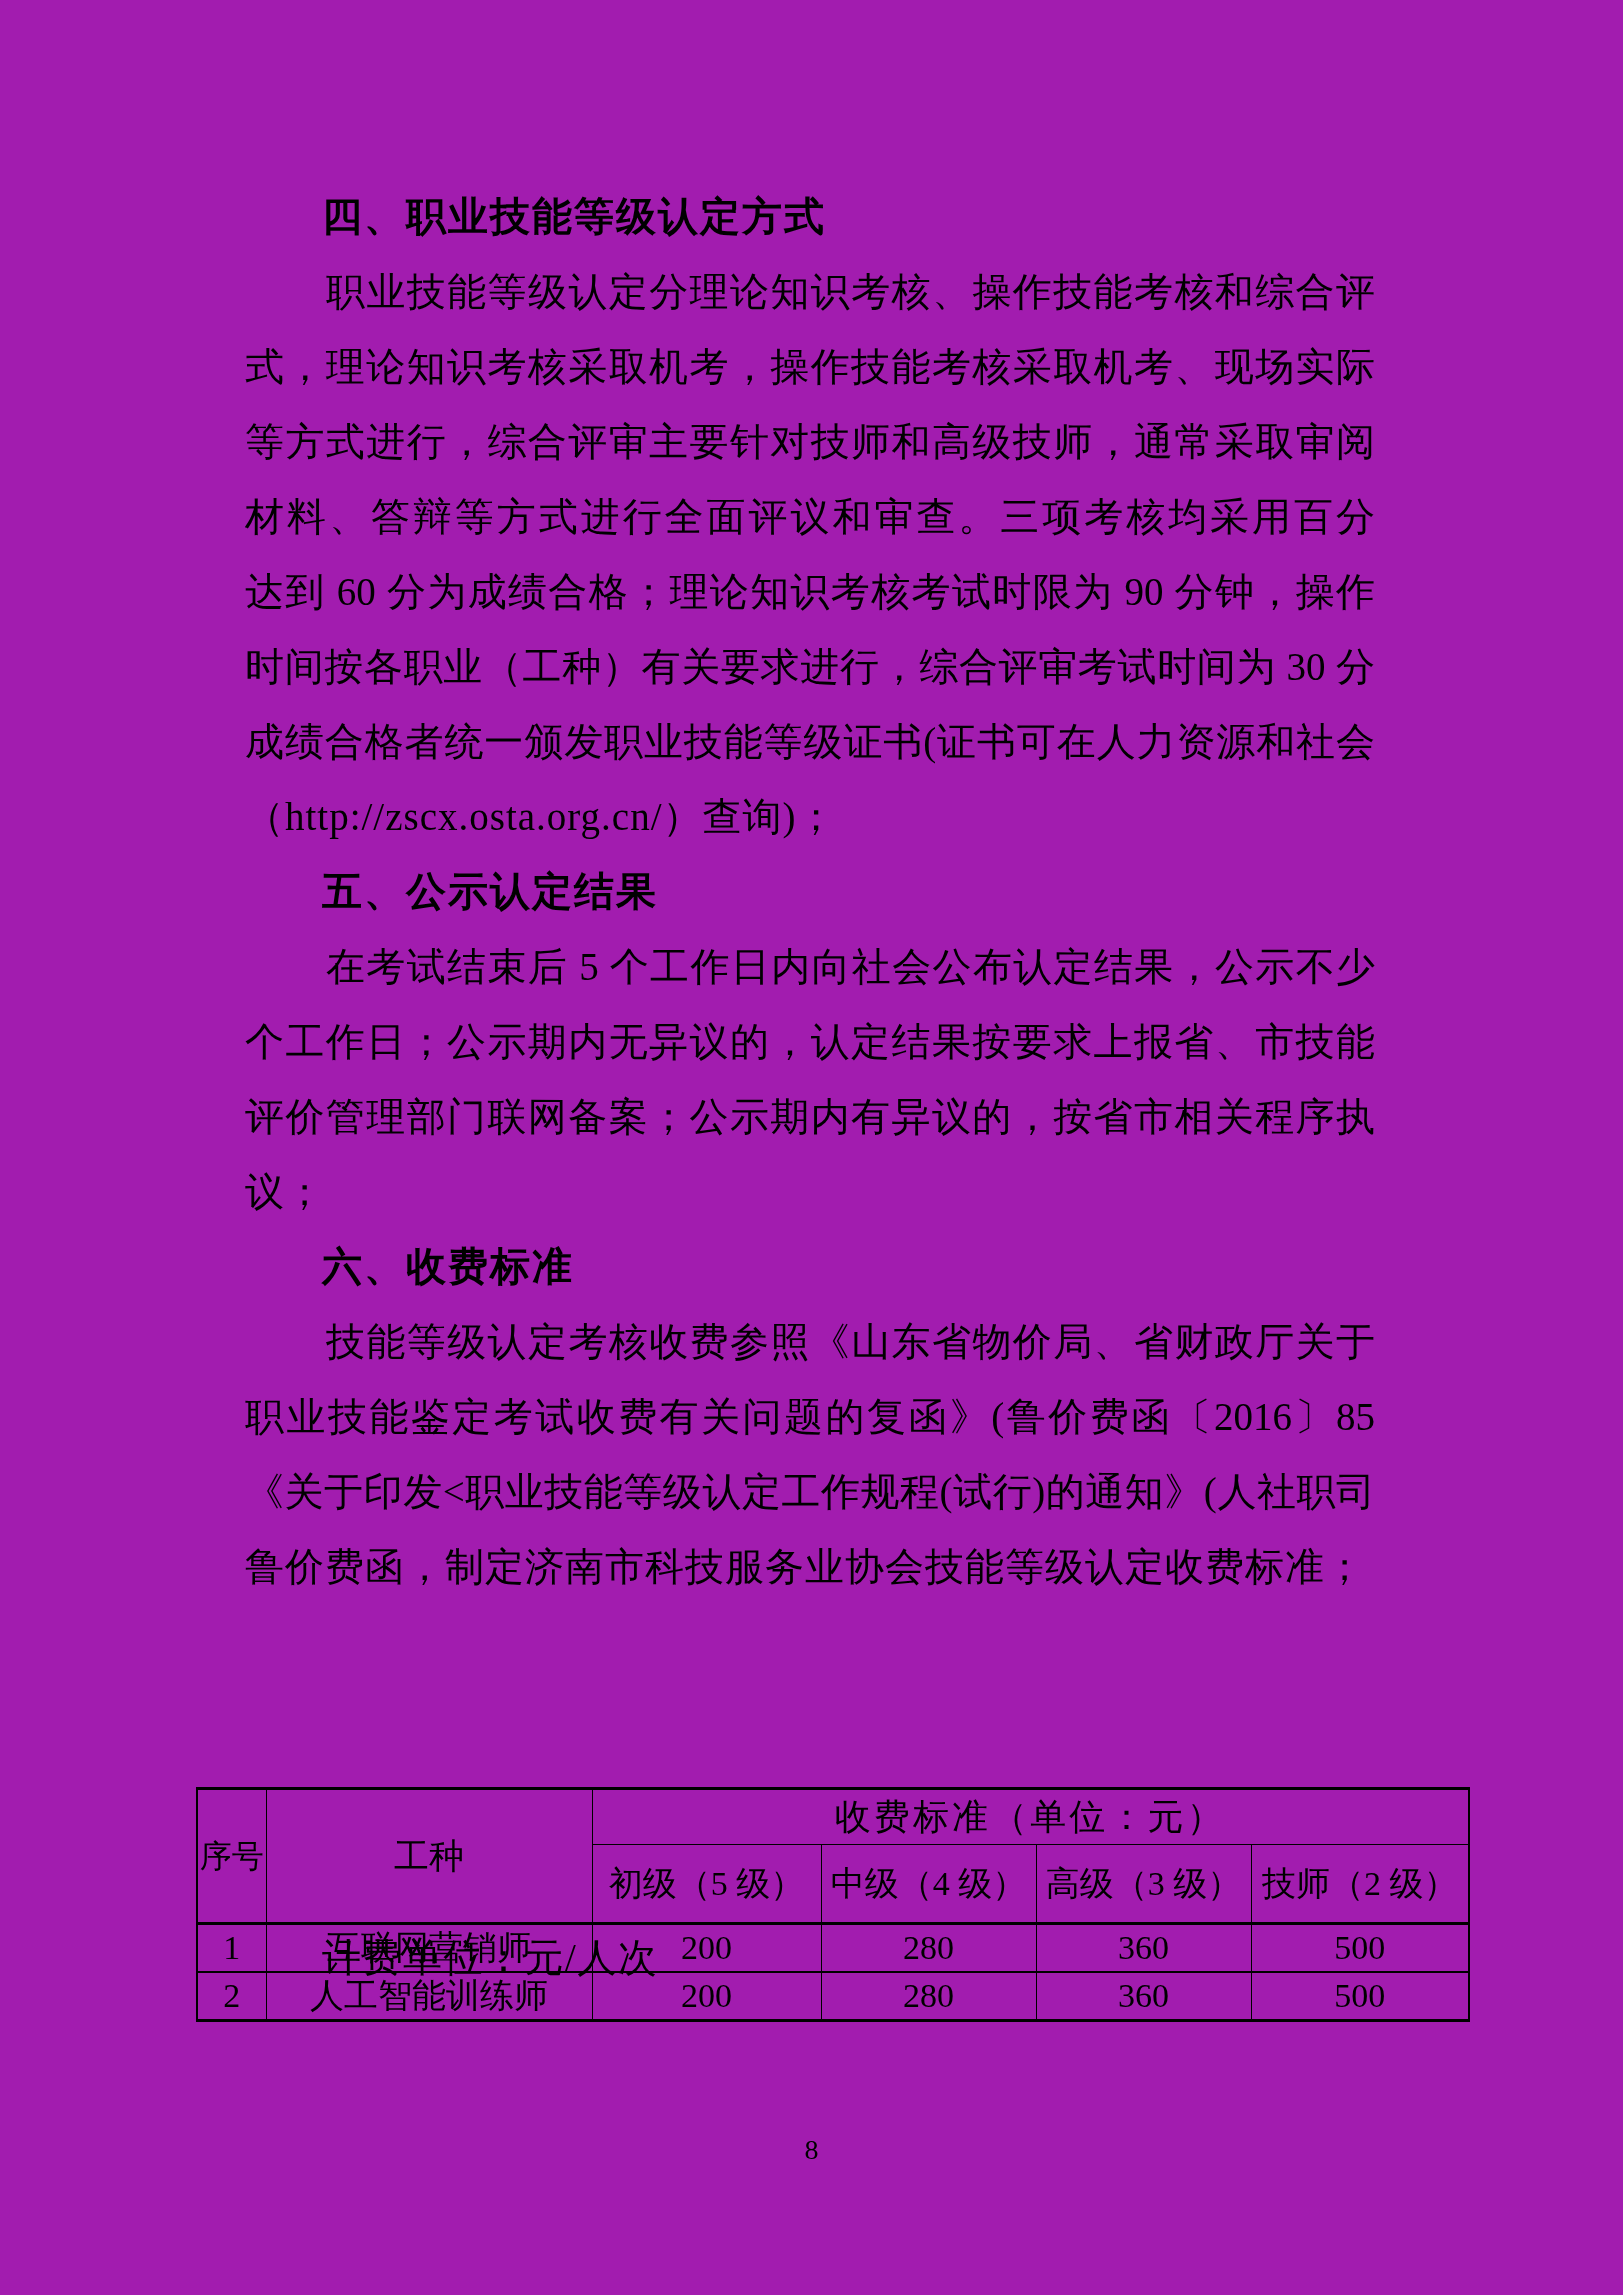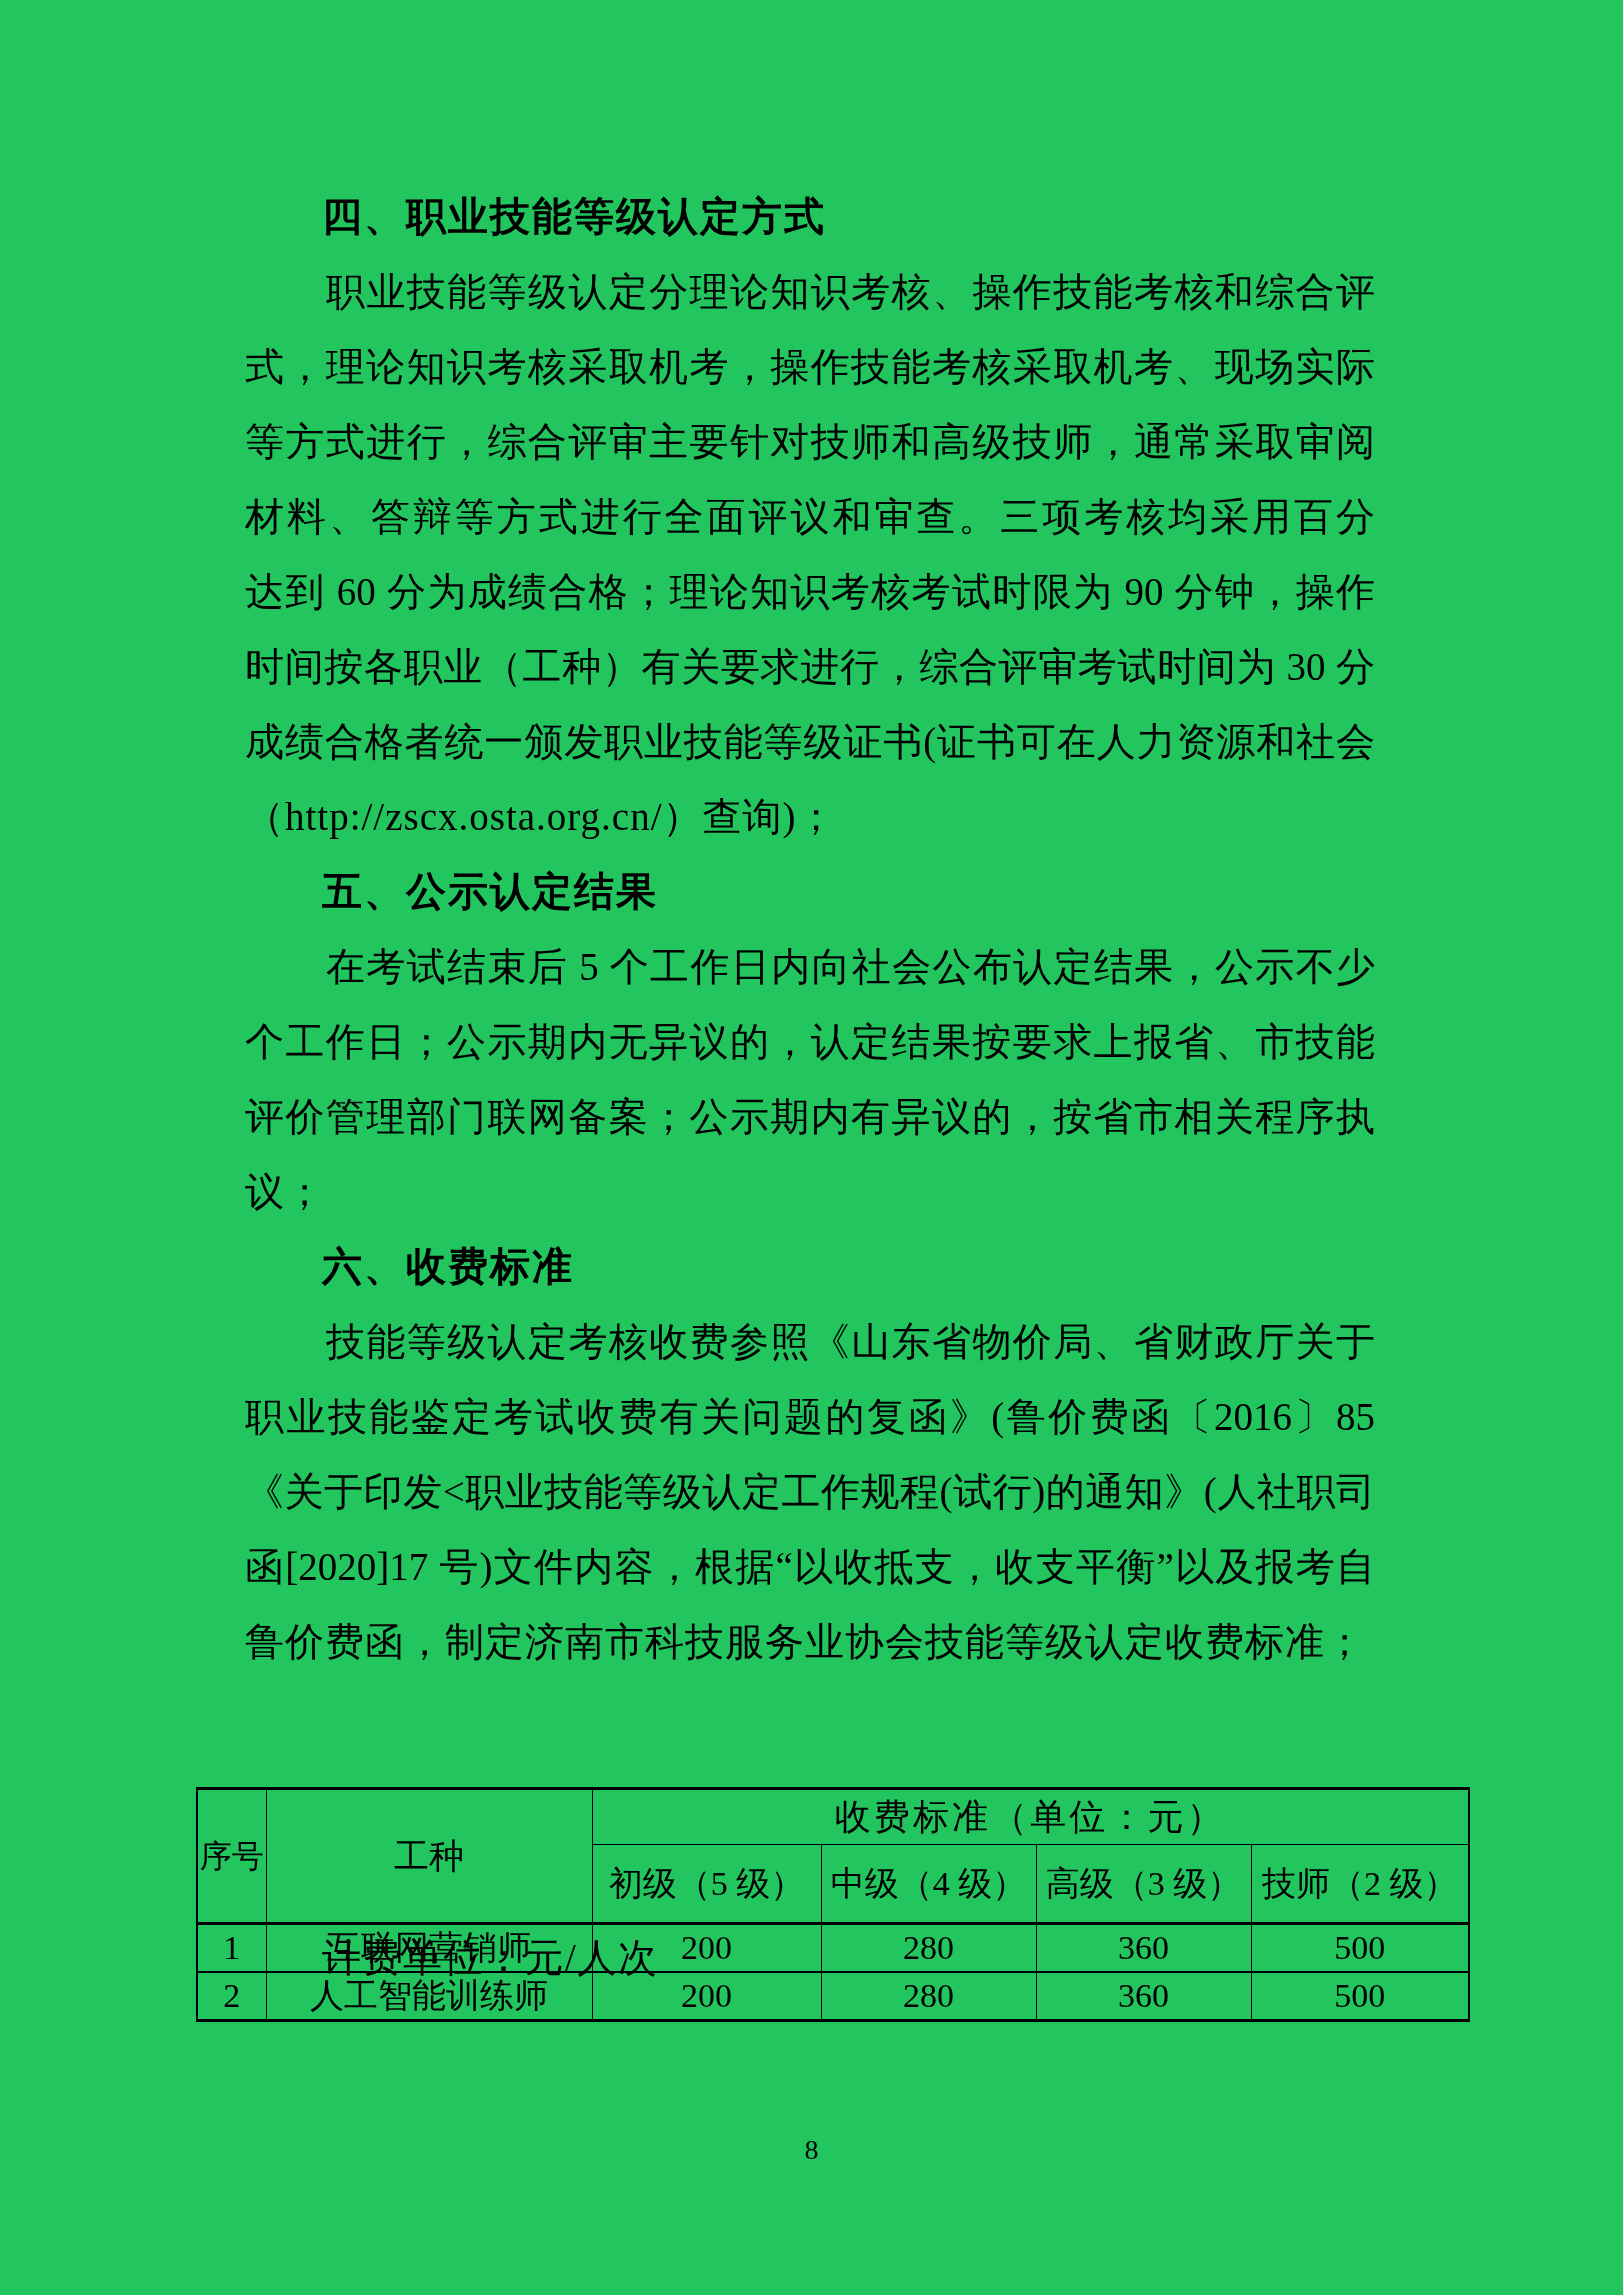--- a/index.html
+++ b/index.html
@@ -3,21 +3,21 @@
 <meta charset="utf-8">
 <style>
   html,body{margin:0;padding:0;}
   body{
     width:1623px;height:2295px;
     background:#ffffff;color:#000000;
     position:relative;
     font-family:"Liberation Serif","DejaVu Serif",serif;
     overflow:hidden;
   }
-  .page{position:absolute;left:0;top:0;width:1623px;height:2295px;background:#22c55e;}
+  .page{position:absolute;left:0;top:0;width:1623px;height:2295px;background:#a21caf;}
   .content{position:absolute;left:245px;top:179px;width:1130px;}
   .ln{
     height:75px;line-height:75px;
     font-size:39px;
     letter-spacing:1px;
     white-space:nowrap;
   }
   .j{
     white-space:normal;
     text-align:justify;
@@ -83,21 +83,20 @@
     <div class="ln hd">五、公示认定结果</div>
     <div class="ln j ind">在考试结束后 5 个工作日内向社会公布认定结果，公示不少于 5</div>
     <div class="ln j">个工作日；公示期内无异议的，认定结果按要求上报省、市技能人才</div>
     <div class="ln j">评价管理部门联网备案；公示期内有异议的，按省市相关程序执行复</div>
     <div class="ln">议；</div>
 
     <div class="ln hd">六、收费标准</div>
     <div class="ln j ind">技能等级认定考核收费参照《山东省物价局、省财政厅关于规范</div>
     <div class="ln j">职业技能鉴定考试收费有关问题的复函》(鲁价费函〔2016〕85 号)、</div>
     <div class="ln j">《关于印发&lt;职业技能等级认定工作规程(试行)的通知》(人社职司便</div>
-    <div class="ln j">函[2020]17 号)文件内容，根据“以收抵支，收支平衡”以及报考自</div>
     <div class="ln">鲁价费函，制定济南市科技服务业协会技能等级认定收费标准；</div>
 
   </div>
 
   <table class="fee-table">
     <colgroup>
       <col style="width:69px">
       <col style="width:326px">
       <col style="width:229px">
       <col style="width:215px">

